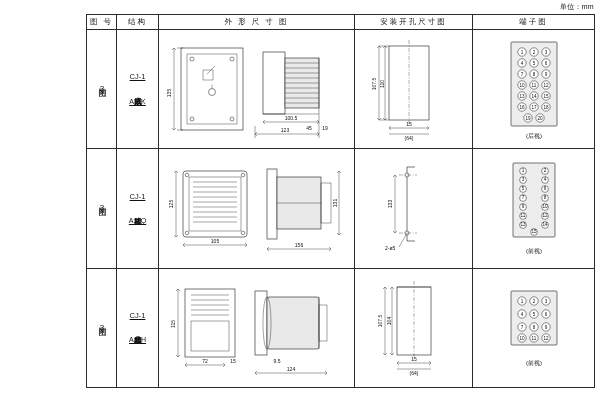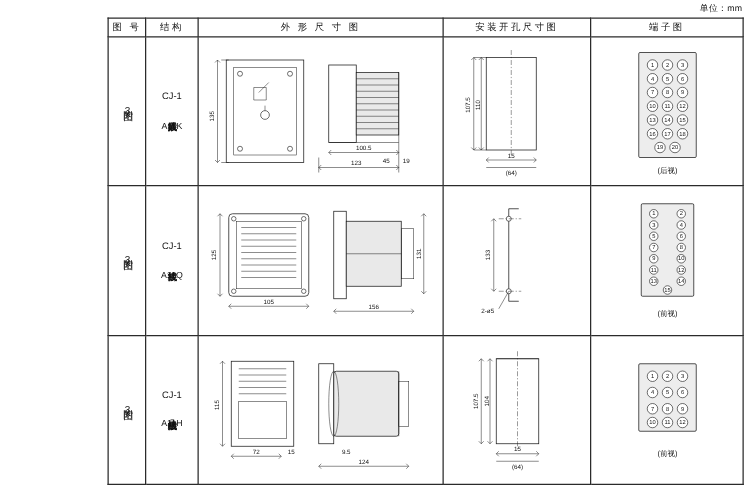--- a/index.html
+++ b/index.html
@@ -29,21 +29,21 @@
   col.c4{width:118px;}
   col.c5{width:122px;}
 
   tbody tr{height:119px;}
 
   .v-label{
     writing-mode:vertical-rl;text-orientation:upright;
     display:inline-block;line-height:1.25;font-size:8px;letter-spacing:1px;
   }
   .cell-struct{
-    font-size:7px;line-height:1.35;
+    font-size:7px;line-height:1.35;text-decoration:underline;
   }
   .struct-top{font-size:7.5px;margin-bottom:2px;}
   .struct-mid{
     writing-mode:vertical-rl;text-orientation:upright;
     display:inline-block;line-height:1.3;font-size:7.5px;
   }
   .struct-bot{font-size:7px;margin-top:2px;}
 
   .draw{position:relative;width:100%;height:100%;}
   svg{display:block;}

